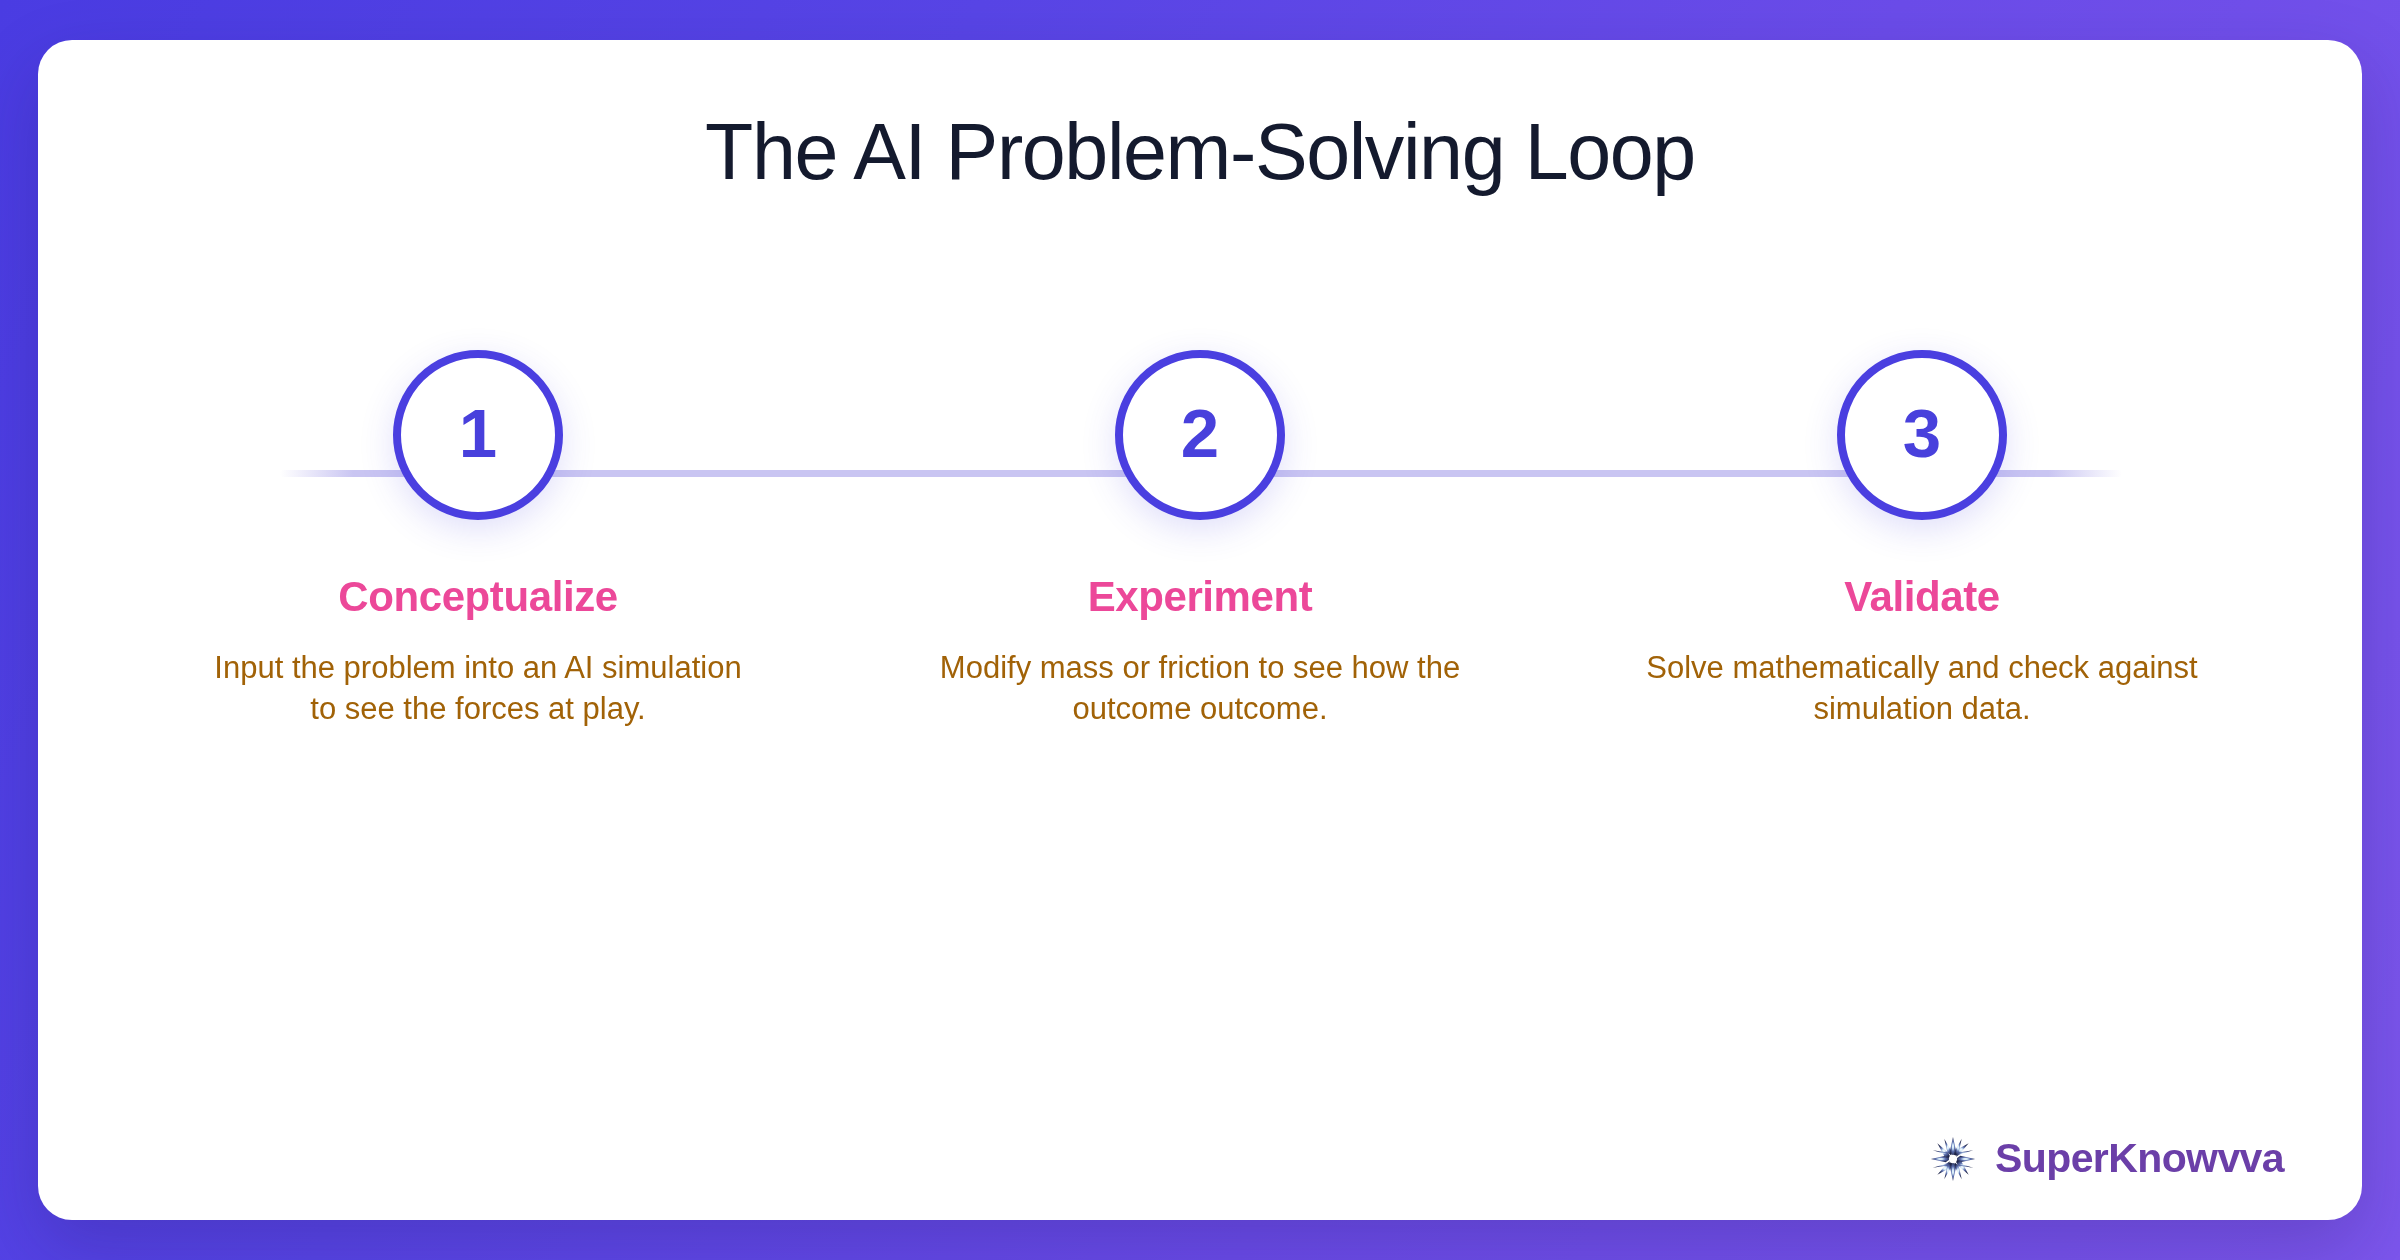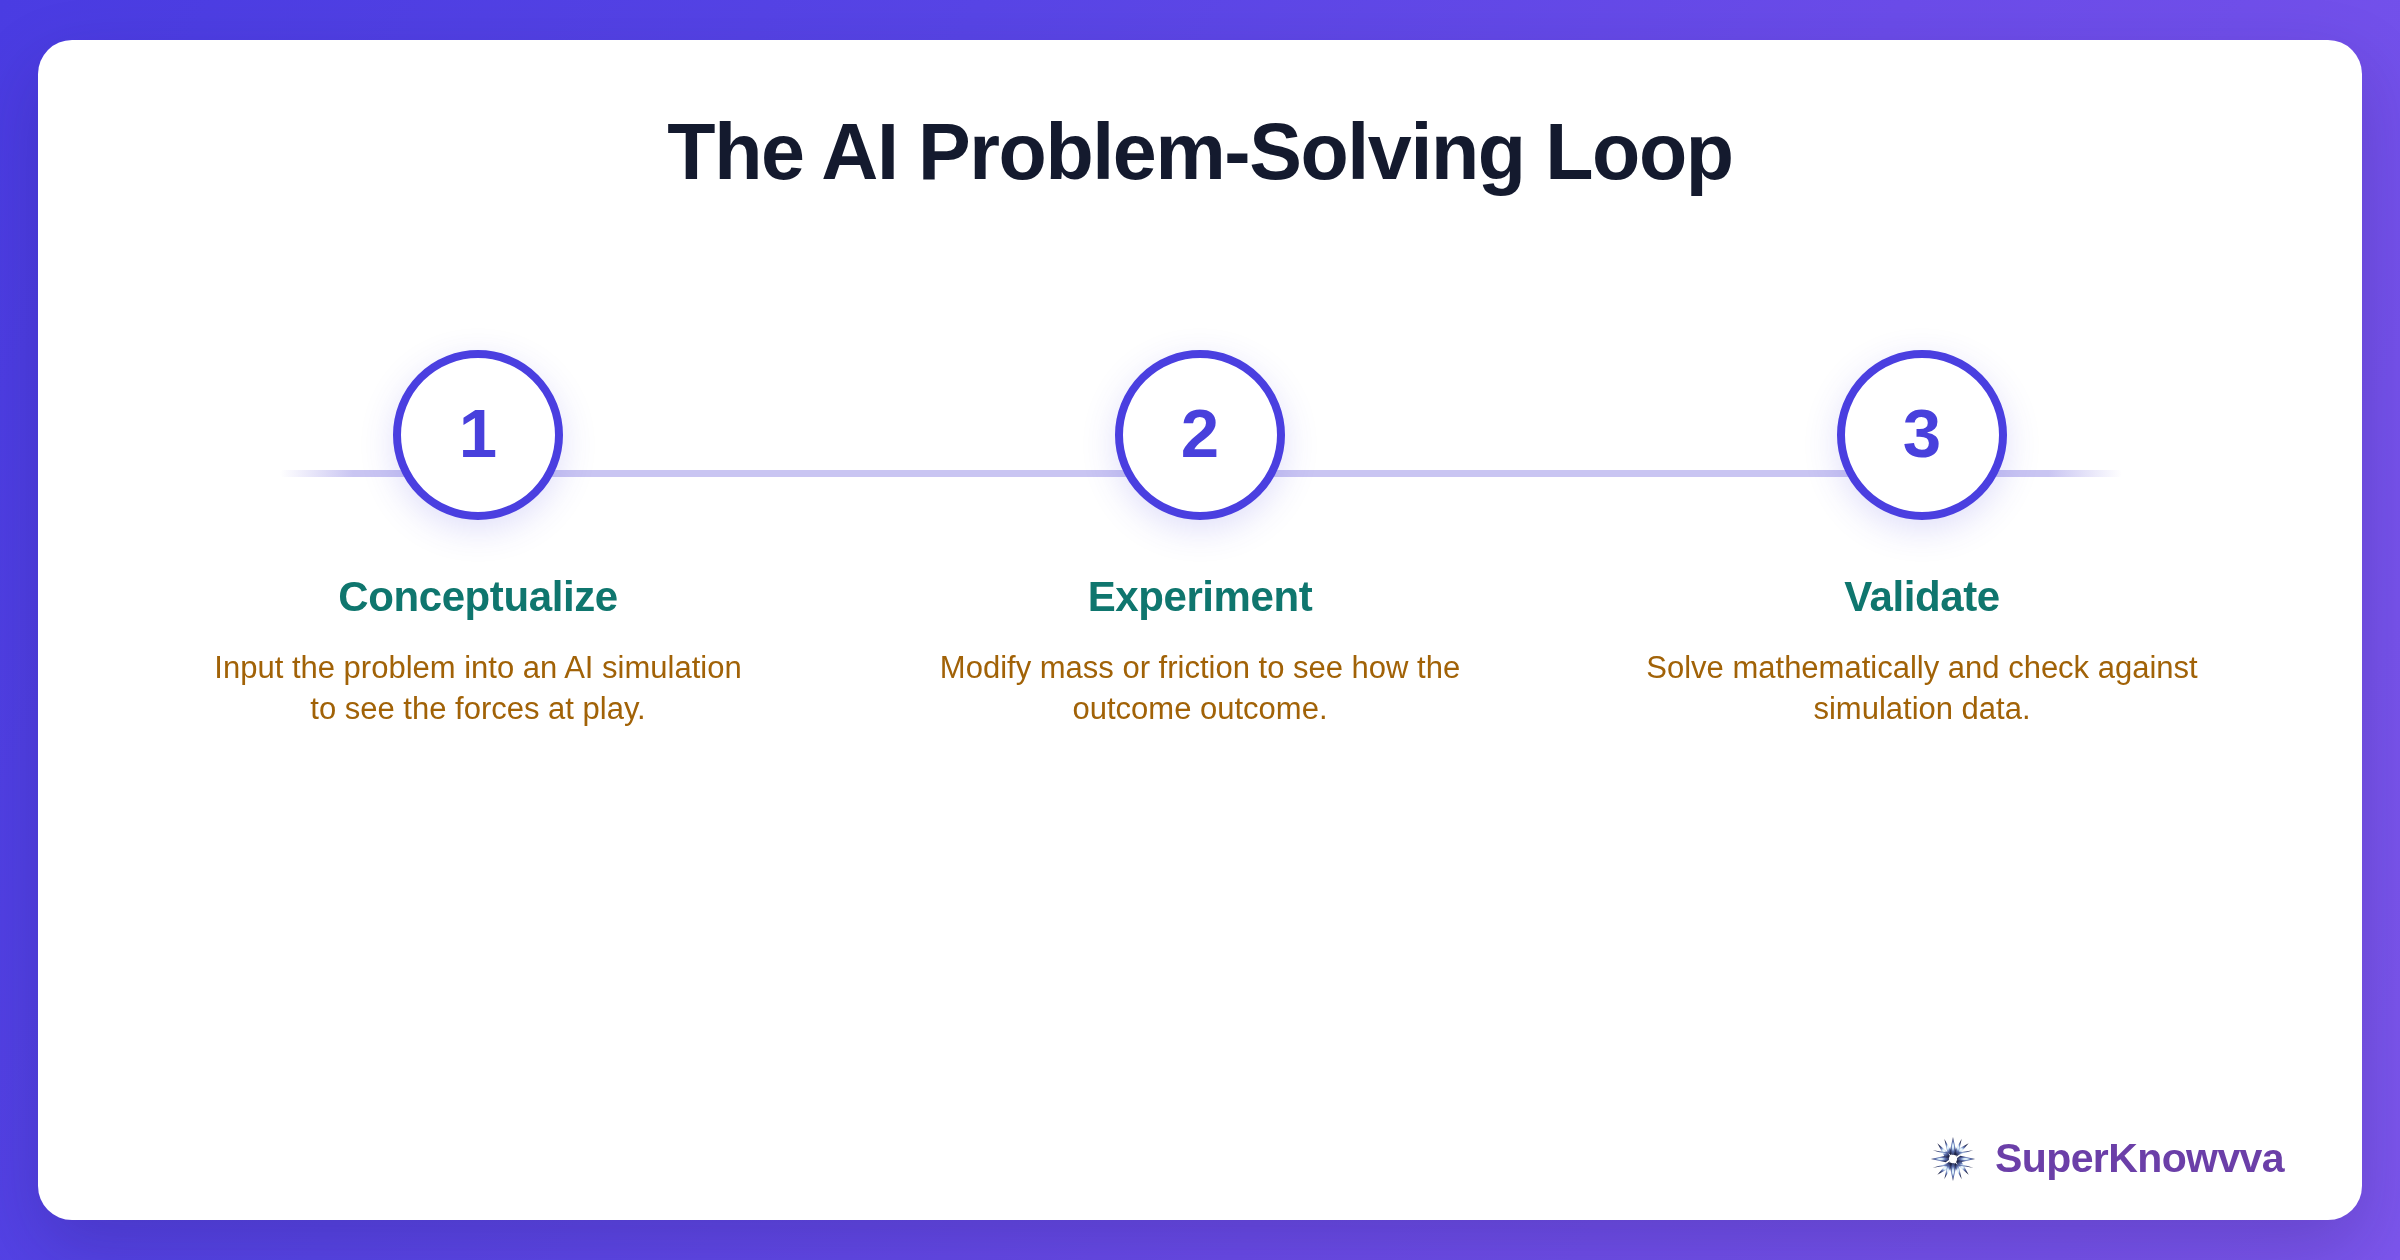--- a/index.html
+++ b/index.html
@@ -30,21 +30,21 @@
   }
 
   
   #title {
     position:absolute;
     top:66px;
     left:0;
     width:100%;
     text-align:center;
     font-size:79px;
-    font-weight:bold;
+    font-weight:normal;
     letter-spacing:-1.4px;
     color:#141a2e;
     white-space:nowrap;
   }
 
   
   #stepper {
     position:absolute;
     top:310px;
     left:0;
@@ -102,21 +102,21 @@
     font-weight:bold;
     color:#4840dc;
     line-height:1;
     margin-top:-3px;
   }
 
   .step-title {
     margin-top:53px;
     font-size:42px;
     font-weight:bold;
-    color:#0f766e;
+    color:#ec4899;
     letter-spacing:-0.4px;
     text-align:center;
   }
 
   .step-desc {
     margin-top:26px;
     width:100%;
     font-size:31px;
     line-height:1.33;
     color:#a16207;

